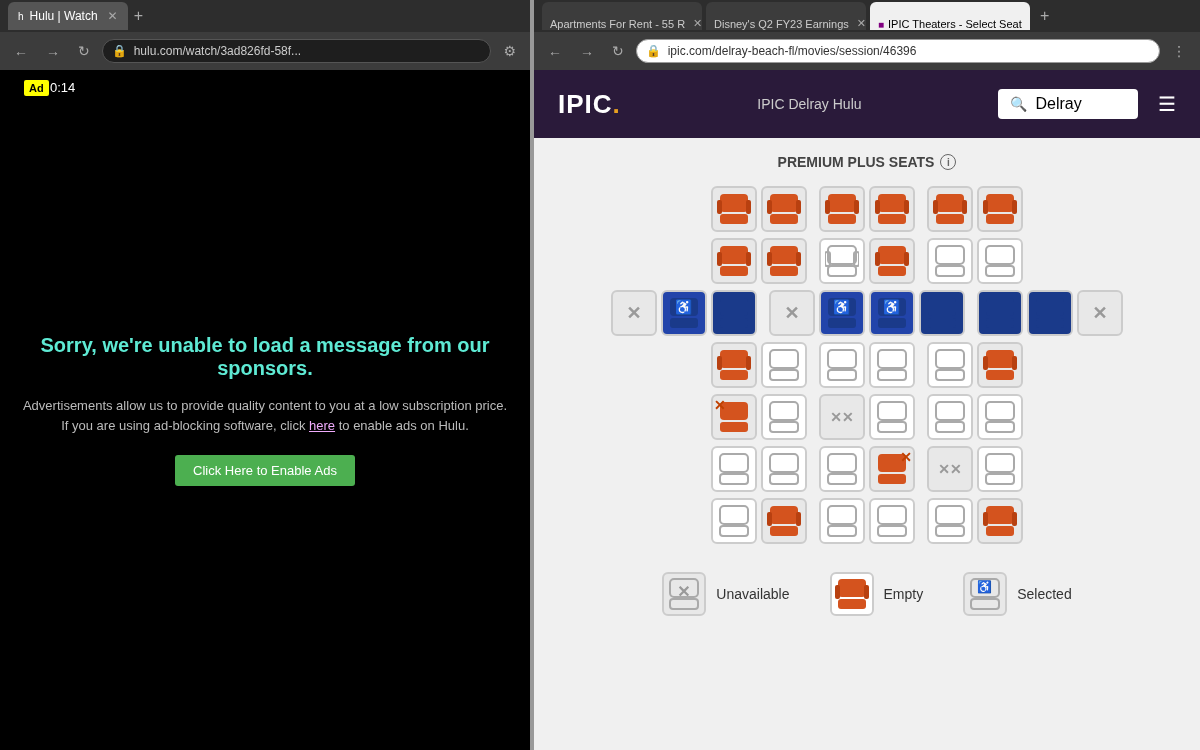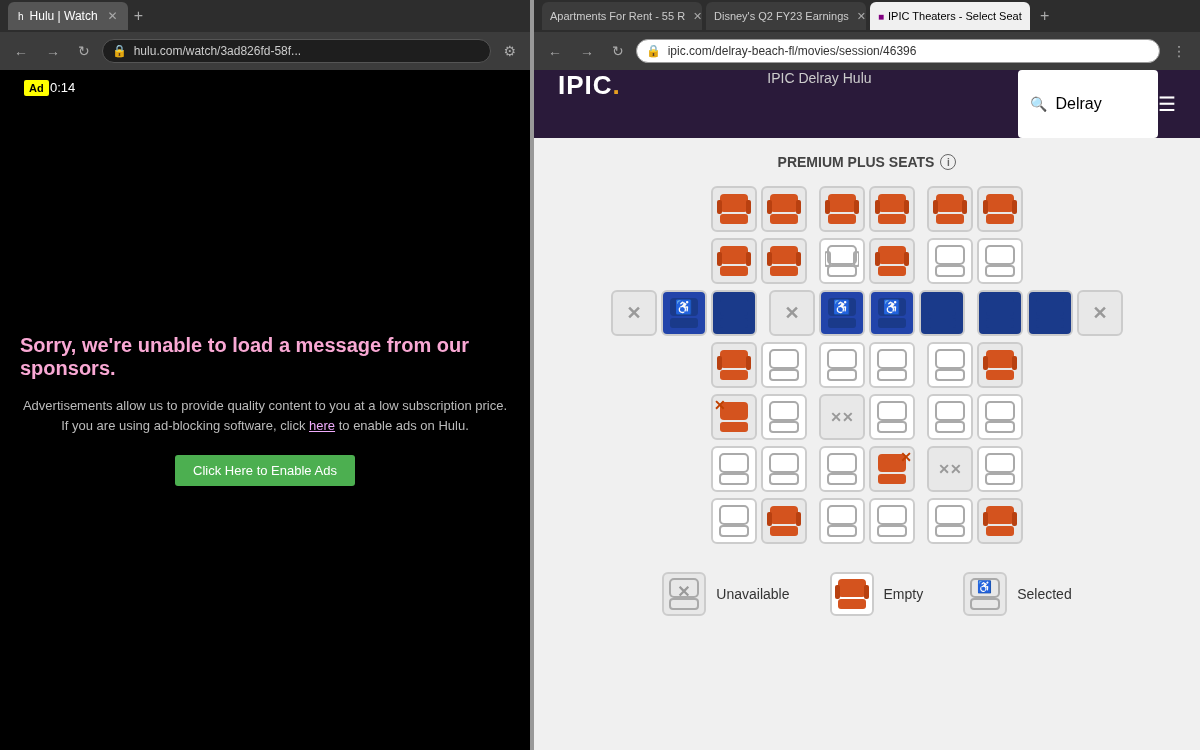--- a/index.html
+++ b/index.html
@@ -96,24 +96,24 @@
       border-radius: 2px;
     }
     .timer {
       position: absolute;
       top: 10px;
       left: 50px;
       color: #fff;
       font-size: 13px;
     }
     .error-text {
-      color: #f9a8d4;
+      color: #5eead4;
       font-size: 20px;
       font-weight: 600;
-      text-align: left;
+      text-align: center;
       margin-bottom: 16px;
     }
     .error-sub {
       color: #bbb;
       font-size: 13px;
       text-align: center;
       line-height: 1.5;
       margin-bottom: 20px;
     }
     .error-sub a { color: #f0abfc; }
@@ -155,21 +155,21 @@
       padding: 0 8px;
       gap: 4px;
     }
     .right-tab {
       background: #3c3c3c;
       color: #ccc;
       font-size: 11px;
       padding: 0 8px;
       height: 28px;
       display: flex;
-      align-items: center;
+      align-items: flex-end;
       border-radius: 6px 6px 0 0;
       max-width: 160px;
       gap: 4px;
       overflow: hidden;
       white-space: nowrap;
     }
     .right-tab.active {
       background: #f0f0f0;
       color: #000;
     }
@@ -196,22 +196,24 @@
 
     
     .ipic-page {
       flex: 1;
       overflow-y: auto;
       background: #f0f0f0;
     }
     .ipic-header {
       background: #2a1a3a;
       display: flex;
+      align-items: center;
       padding: 0 24px;
       height: 68px;
+      gap: 20px;
     }
     .ipic-logo {
       color: #fff;
       font-size: 26px;
       font-weight: bold;
       letter-spacing: 1px;
     }
     .ipic-logo span { color: #e8a020; }
     .ipic-location {
       flex: 1;

